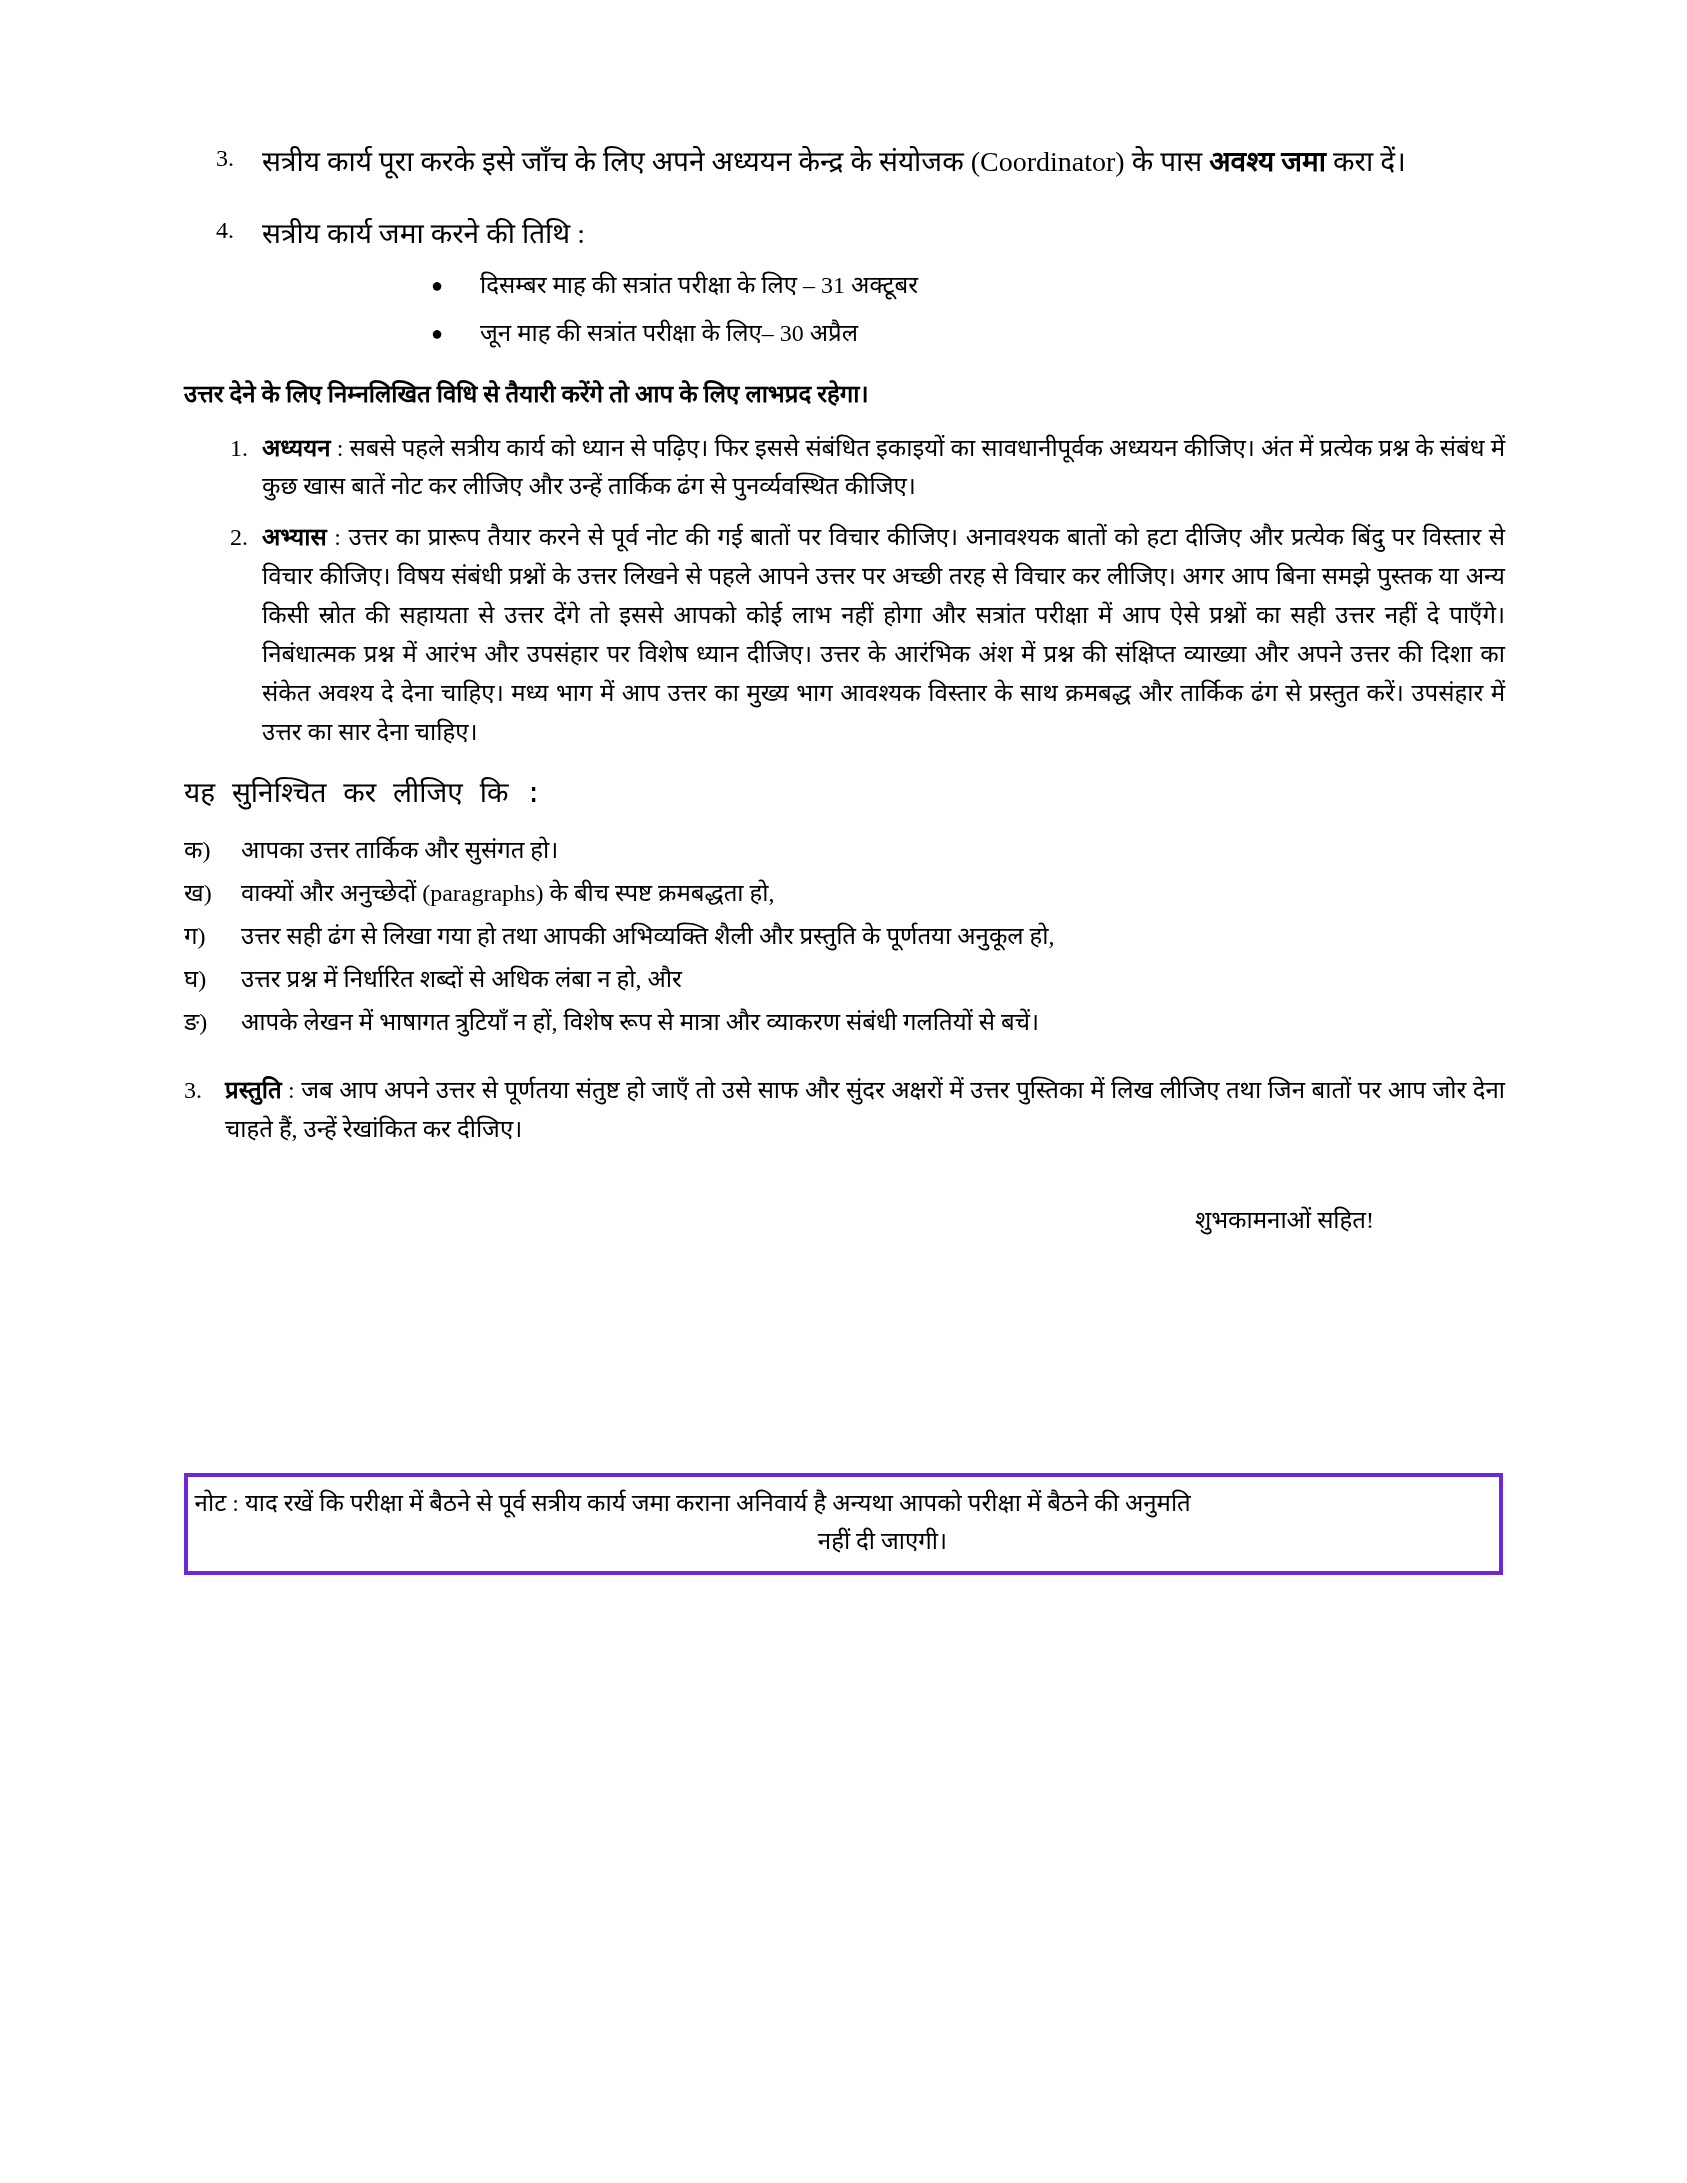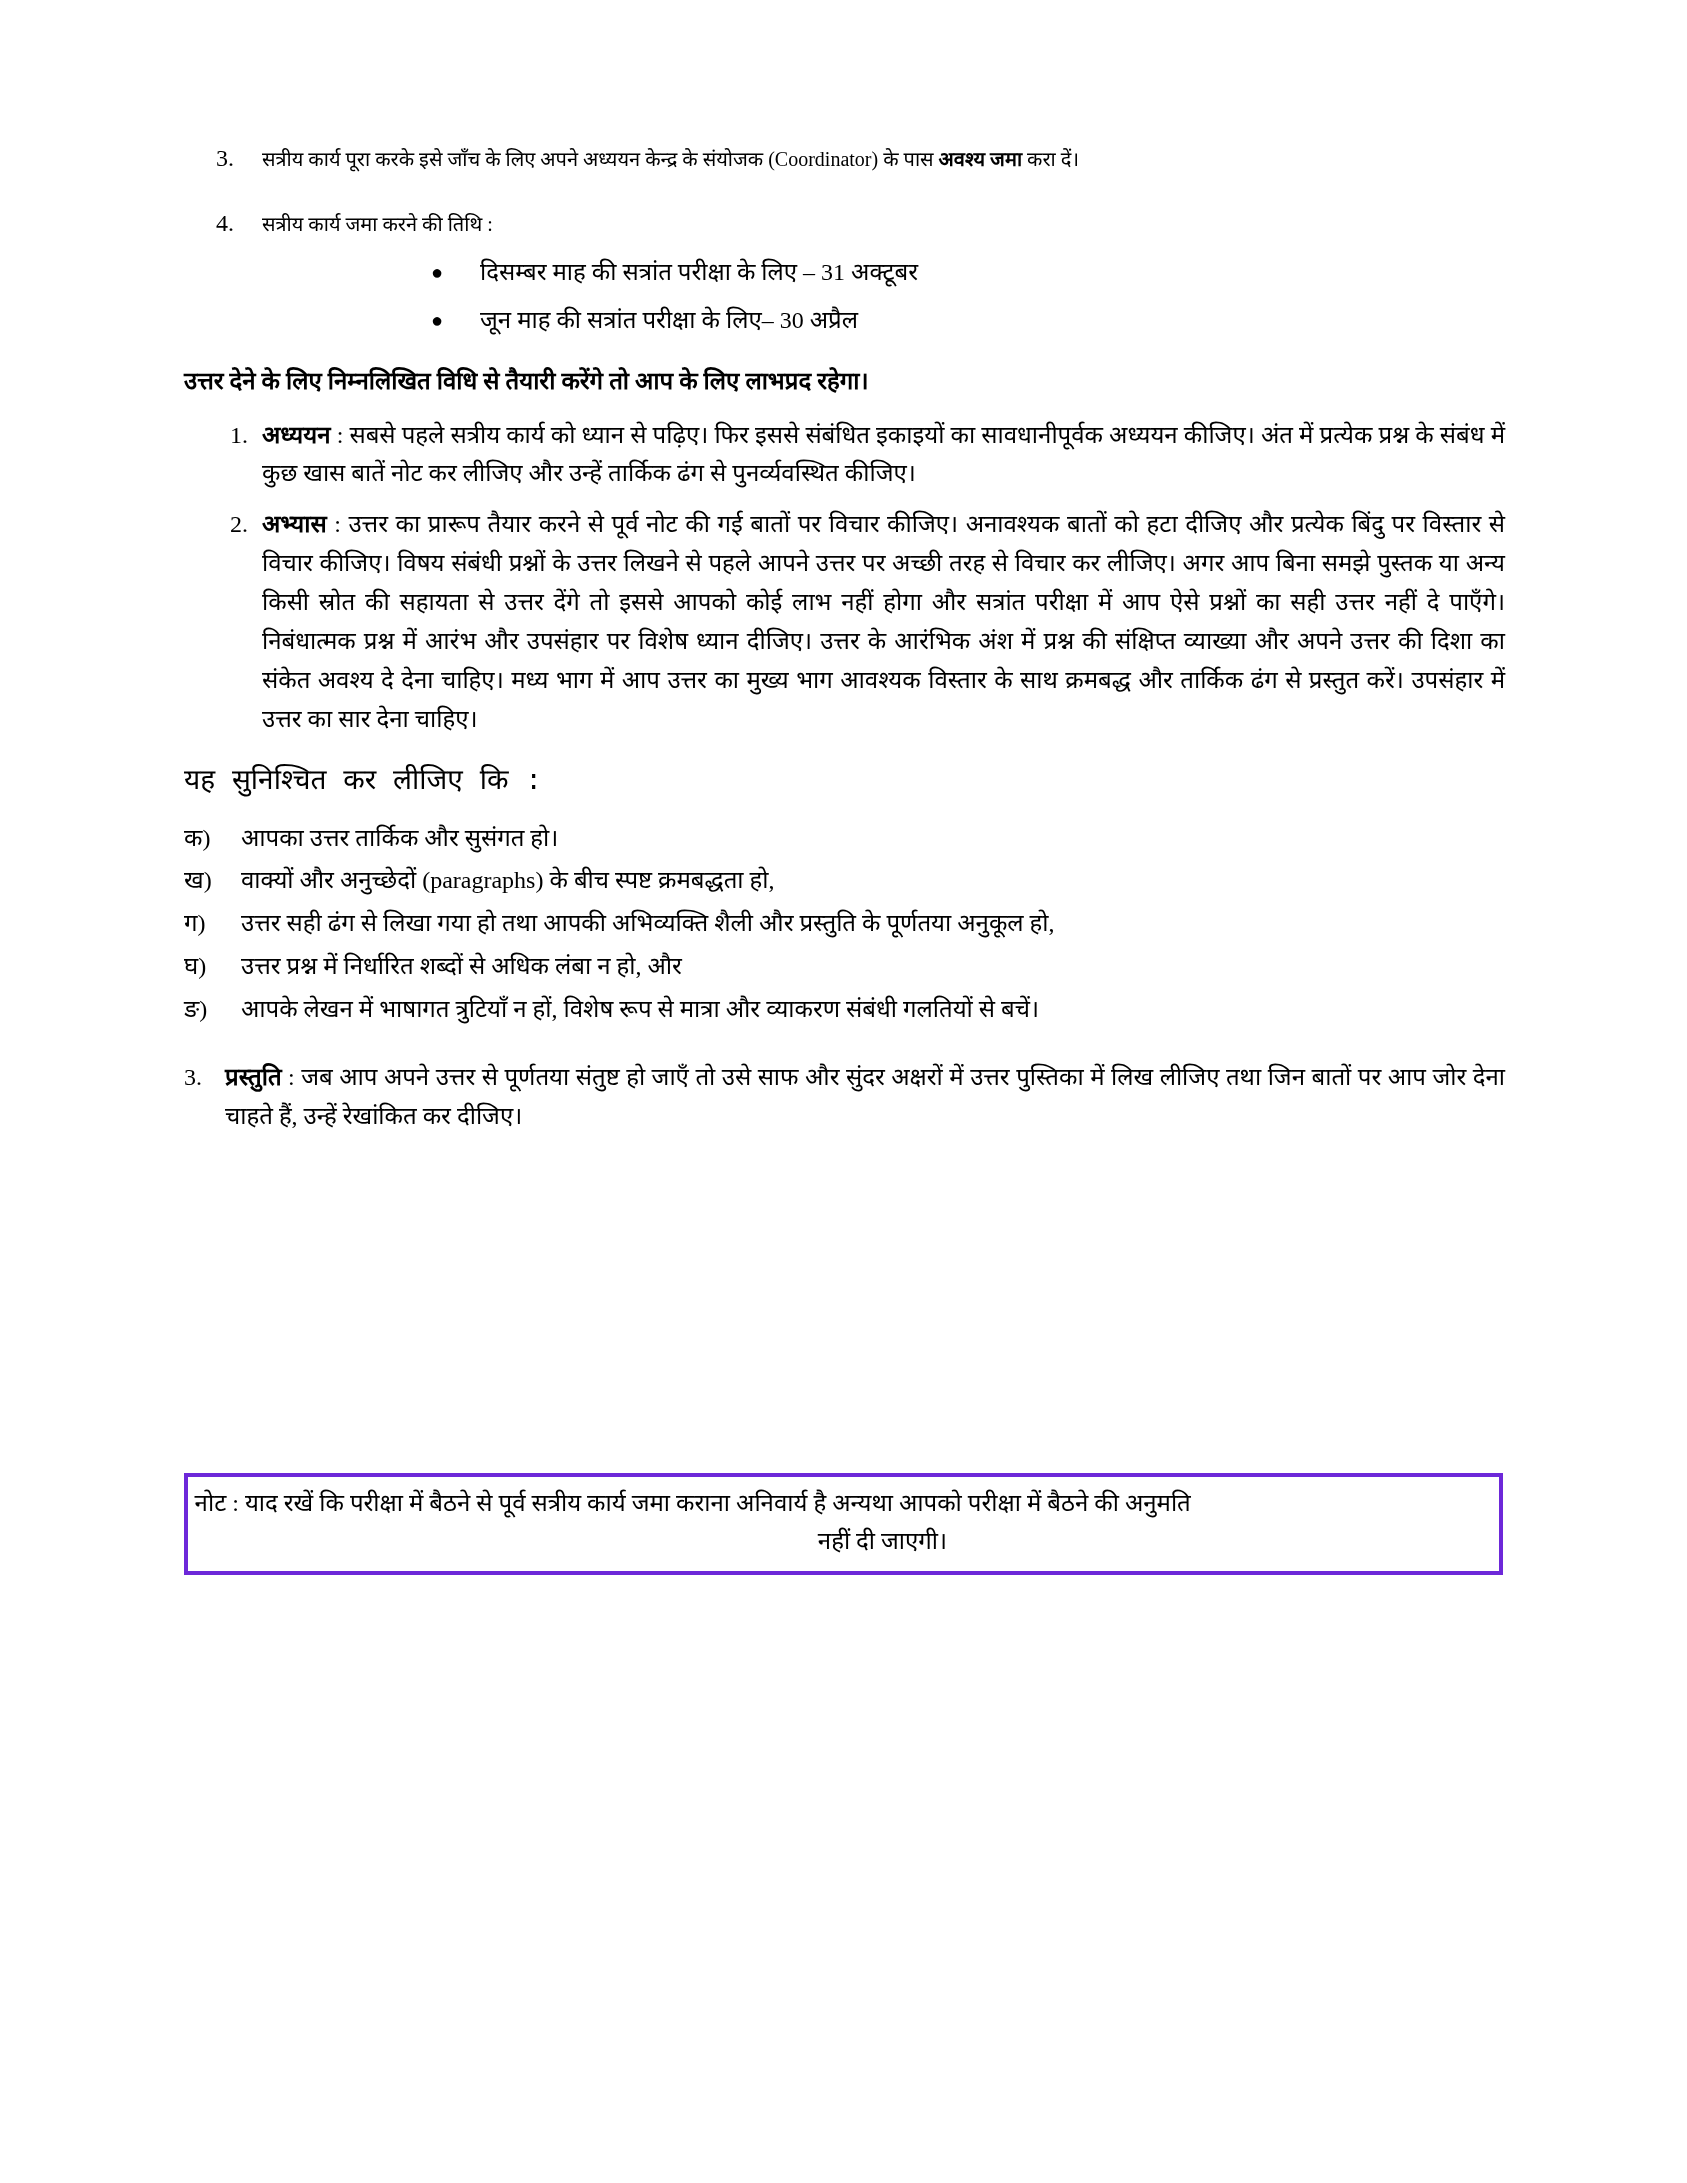--- a/index.html
+++ b/index.html
@@ -48,21 +48,21 @@
     text-align: justify;
     text-justify: inter-word;
   }
   .num-item > .marker {
     position: absolute;
     left: 32px;
     top: 0;
     font-size: 24px;
   }
   .num-item .body {
-    font-size: 20px;
+    font-size: 28px;
     line-height: 1.62;
   }
 
   
   .no-justify { text-align: left; }
 
   
   .bullets {
     margin: 9.3px 0 0 0;
     padding: 0;
@@ -257,20 +257,21 @@
       <li>
         <span class="marker">ङ)</span>
         <span>आपके लेखन में भाषागत त्रुटियाँ न हों, विशेष रूप से मात्रा और व्याकरण संबंधी गलतियों से बचें।</span>
       </li>
     </ul>
 
     <div class="final-item hi">
       <span class="marker">3.</span><b>प्रस्तुति</b><span> : </span><span>जब आप अपने उत्तर से पूर्णतया संतुष्ट हो जाएँ तो उसे साफ और सुंदर अक्षरों में उत्तर पुस्तिका में लिख लीजिए तथा जिन बातों पर आप जोर देना चाहते हैं, उन्हें रेखांकित कर दीजिए।</span>
     </div>
 
+    <div class="signoff hi">शुभकामनाओं सहित!</div>
 
   </div>
 
   <div id="note-box">
     <div class="note-line hi"><span>नोट : </span><span>याद रखें कि परीक्षा में बैठने से पूर्व सत्रीय कार्य जमा कराना अनिवार्य है अन्यथा आपको परीक्षा में बैठने की अनुमति</span></div>
     <div class="note-line hi">
         <span class="note-cont">नहीं दी जाएगी।</span>
       </div>
   </div>
 

